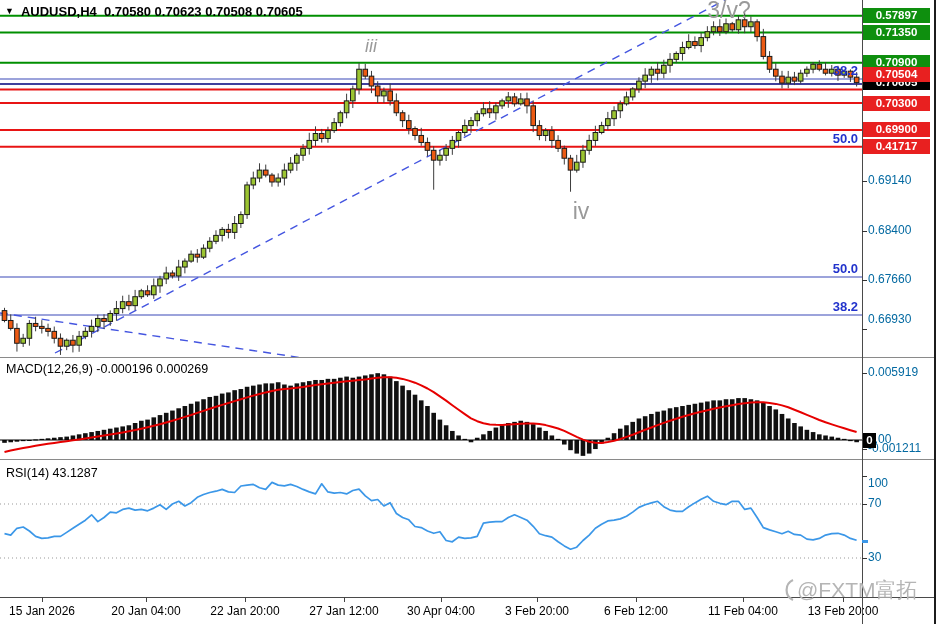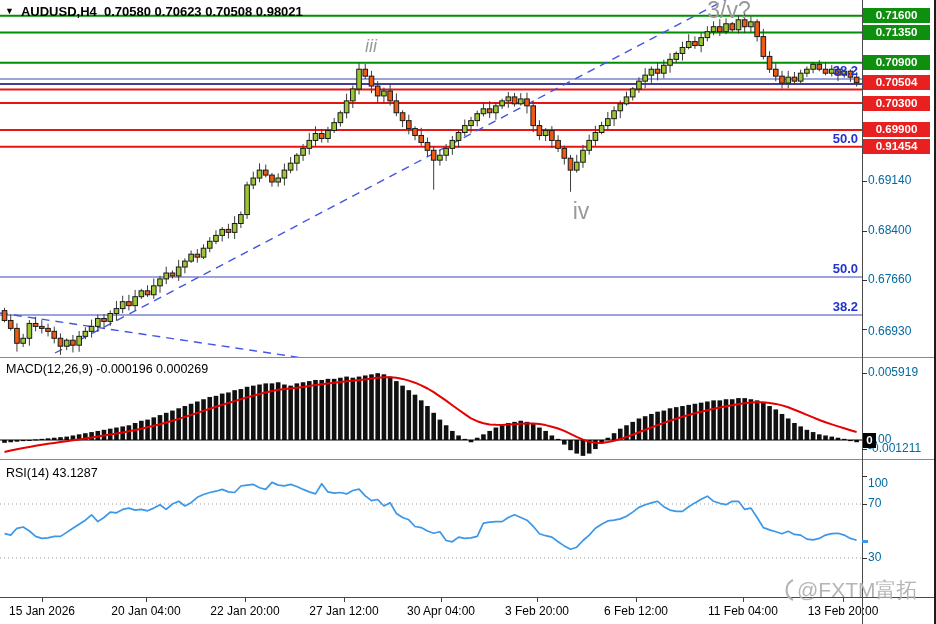--- a/index.html
+++ b/index.html
@@ -480,21 +480,21 @@
       <polyline points="4.5,73.7 10.7,75.1 16.9,68.3 23.2,67.0 29.4,71.0 35.6,76.4 41.8,78.4 48.0,77.8 54.3,76.4 60.5,76.4 66.7,72.4 72.9,68.3 79.1,64.3 85.4,60.2 91.6,54.8 97.8,61.6 104.0,57.5 110.2,52.1 116.5,52.8 122.7,49.4 128.9,48.1 135.1,50.1 141.3,49.4 147.6,50.8 153.8,48.1 160.0,44.7 166.2,49.4 172.4,44.0 178.7,41.3 184.9,46.0 191.1,42.7 197.3,37.3 203.5,34.5 209.8,32.5 216.0,31.2 222.2,29.4 228.4,31.9 234.6,32.5 240.9,26.0 247.1,25.1 253.3,24.4 259.5,27.8 265.7,29.4 272.0,22.4 278.2,25.1 284.4,25.8 290.6,24.4 296.8,26.5 303.1,29.4 309.3,31.9 315.5,33.9 321.7,23.8 327.9,31.9 334.2,33.2 340.4,32.5 346.6,33.9 352.8,30.5 359.0,29.2 365.3,35.9 371.5,40.6 377.7,39.5 383.9,46.0 390.1,42.7 396.4,53.5 402.6,57.5 408.8,59.8 415.0,66.5 421.2,67.6 427.5,71.0 433.7,73.3 439.9,71.7 446.1,80.5 452.3,81.8 458.6,77.1 464.8,78.4 471.0,77.8 477.2,76.4 483.4,63.2 489.7,62.2 495.9,61.6 502.1,61.6 508.3,57.5 514.5,54.8 520.8,57.5 527.0,60.2 533.2,66.3 539.4,73.7 545.6,75.7 551.9,77.1 558.1,81.8 564.3,85.9 570.5,89.2 576.7,87.2 583.0,80.5 589.2,75.1 595.4,68.3 601.6,64.3 607.8,60.9 614.1,60.2 620.3,58.9 626.5,56.2 632.7,52.1 638.9,47.4 645.2,44.7 651.4,42.9 657.6,41.3 663.8,46.7 670.0,50.1 676.3,51.4 682.5,51.4 688.7,46.7 694.9,42.9 701.1,39.3 707.4,36.2 713.6,41.3 719.8,43.3 726.0,44.7 732.2,41.3 738.5,41.3 744.7,49.4 750.9,48.1 757.1,57.5 763.3,67.6 769.6,69.9 775.8,71.7 782.0,73.7 788.2,71.3 794.4,74.4 800.7,75.1 806.9,79.1 813.1,79.8 819.3,78.4 825.5,75.1 831.8,73.7 838.0,73.3 844.2,75.1 850.4,78.4 856.6,80.3" fill="none" stroke="#3b97e8" stroke-width="1.7" stroke-linejoin="round"></polyline>
     </svg>
 
   <div class="sep" style="top:357px"></div>
   <div class="sep" style="top:459px"></div>
   <div class="sep" style="top:597px;background:#4a4a4a"></div>
   <div id="vline"></div>
   <div id="redge"></div>
 
   <div id="ticker">
-    <span class="tri">▼</span><span>AUDUSD,H4</span>&nbsp;&nbsp;<span>0.70580 0.70623 0.70508 0.98021</span>
+    <span class="tri">▼</span><span>AUDUSD,H4</span>&nbsp;&nbsp;<span>0.70580 0.70623 0.70508 0.70605</span>
   </div>
 
   <div class="panel-header" style="top:362px">MACD(12,26,9) -0.000196 0.000269</div>
   <div class="panel-header" style="top:466px">RSI(14) 43.1287</div>
 
   <div id="rsi-marker" style="top: 540.276px;"></div>
 
   <div id="watermark">
     <svg width="15" height="24">
       <path d="M13 2 A11 11 0 0 0 13 22" fill="none" stroke="#b5b5b5" stroke-width="2.2"></path>
@@ -507,30 +507,30 @@
     <div class="fib-label" style="top: 298.976px;">38.2</div>
     <div class="wave-label" style="left: 371px; top: 46px; font-size: 18px; font-style: italic;">iii</div>
     <div class="wave-label" style="left: 581px; top: 211px; font-size: 23px;">iv</div>
     <div class="wave-label" style="left: 729px; top: 10px; font-size: 23px;">3/v?</div>
     <div class="tick-label" style="top: 172.994px;">0.69140</div>
     <div class="tick-dash" style="top: 180.994px;"></div>
     <div class="tick-label" style="top: 222.692px;">0.68400</div>
     <div class="tick-dash" style="top: 230.692px;"></div>
     <div class="tick-label" style="top: 272.39px;">0.67660</div>
     <div class="tick-dash" style="top: 280.39px;"></div>
-    <div class="tick-label" style="top: 324px;">0.66930</div>
+    <div class="tick-label" style="top: 312px;">0.66930</div>
     <div class="tick-dash" style="top: 329.416px;"></div>
-    <div class="badge" style="top: 8.2824px; background: rgb(14, 143, 14);">0.71600</div>
+    <div class="badge" style="top: 8.2824px; background: rgb(14, 143, 14);">0.57897</div>
     <div class="badge" style="top: 25.0722px; background: rgb(14, 143, 14);">0.71350</div>
     <div class="badge" style="top: 55.2938px; background: rgb(14, 143, 14);">0.70900</div>
     <div class="badge" style="top: 75.1058px; background: rgb(0, 0, 0);">0.70605</div>
-    <div class="badge" style="top: 75px; background: rgb(232, 32, 32);">0.70504</div>
+    <div class="badge" style="top: 67px; background: rgb(232, 32, 32);">0.70504</div>
     <div class="badge" style="top: 95.5893px; background: rgb(232, 32, 32);">0.70300</div>
     <div class="badge" style="top: 122.453px; background: rgb(232, 32, 32); text-align: center;">0.69900</div>
-    <div class="badge" style="top: 139.243px; background: rgb(232, 32, 32);">0.91454</div>
+    <div class="badge" style="top: 139.243px; background: rgb(232, 32, 32);">0.41717</div>
     <div class="tick-label" style="top: 365px;">0.005919</div>
     <div class="tick-dash" style="top: 373px;"></div>
     <div class="tick-label" style="top: 432px;">0.00</div>
     <div class="tick-dash" style="top: 440px;"></div>
     <div class="tick-label" style="top: 441px;">-0.001211</div>
     <div class="tick-dash" style="top: 449px;"></div>
     <div class="badge" style="top: 433px; width: 13px; background: rgb(0, 0, 0);">0</div>
     <div class="tick-label" style="top: 468px; margin-top: 8px;">100</div>
     <div class="tick-dash" style="top: 476px;"></div>
     <div class="tick-label" style="top: 496px;">70</div>

